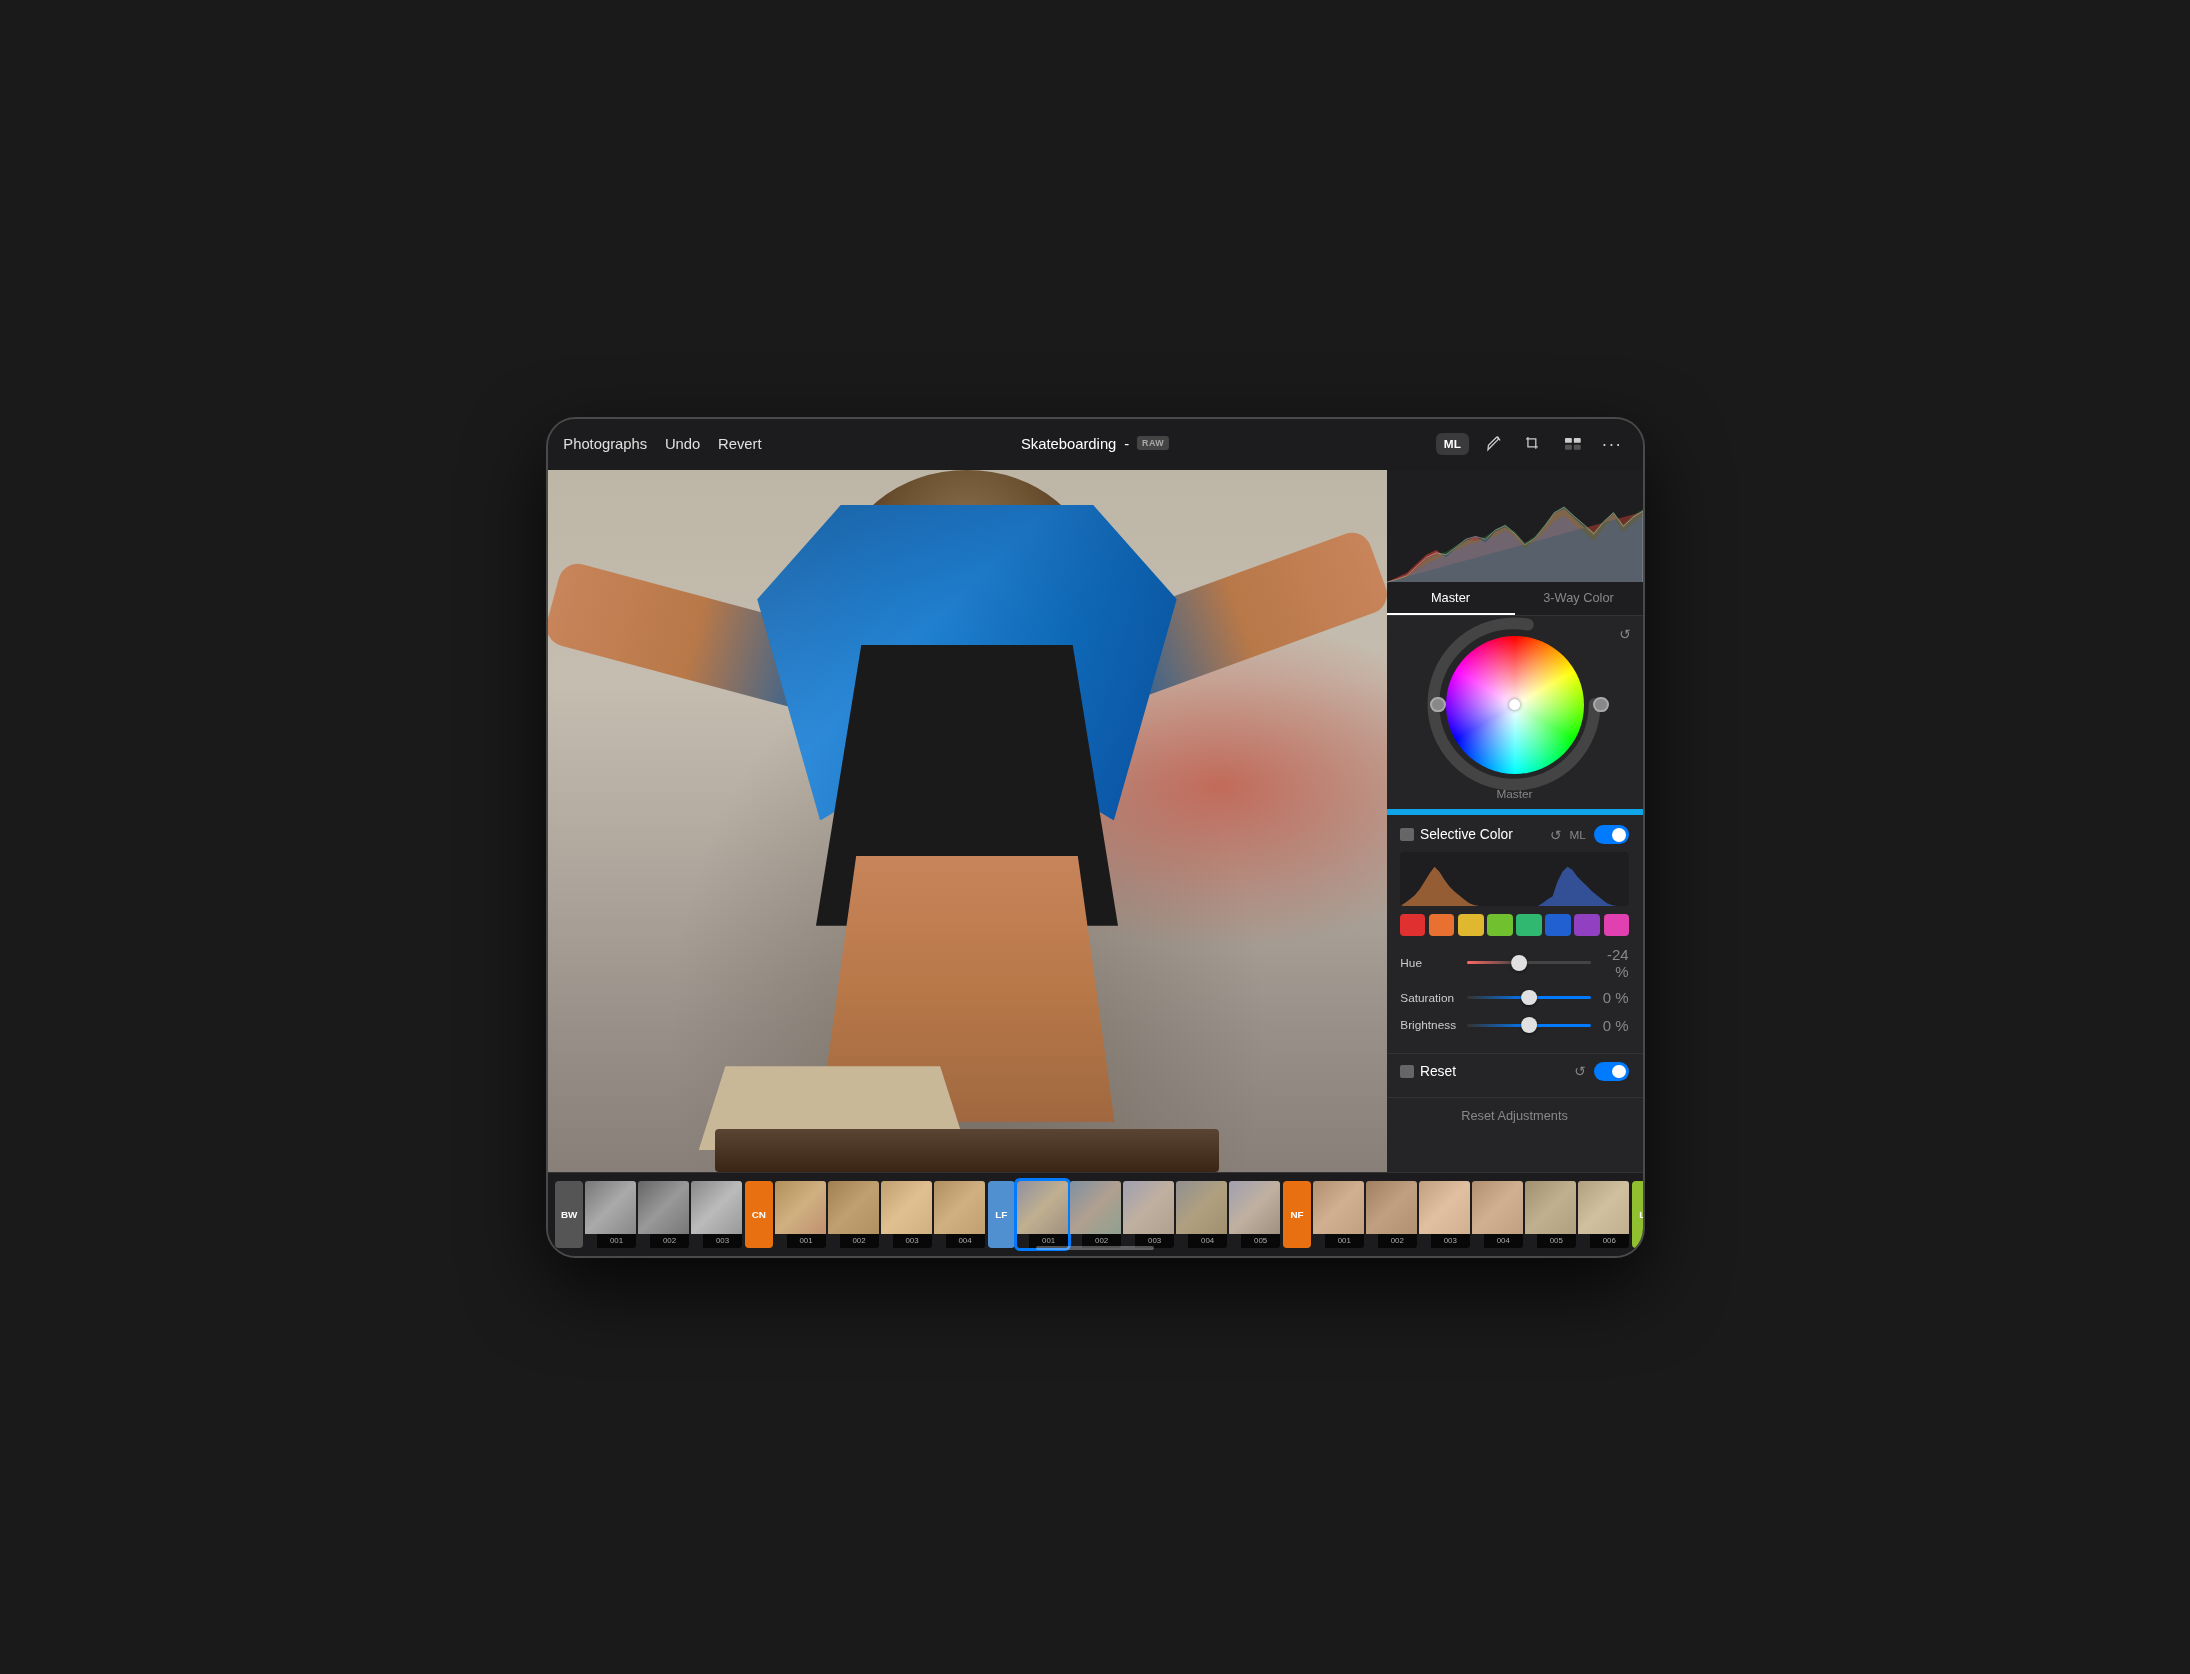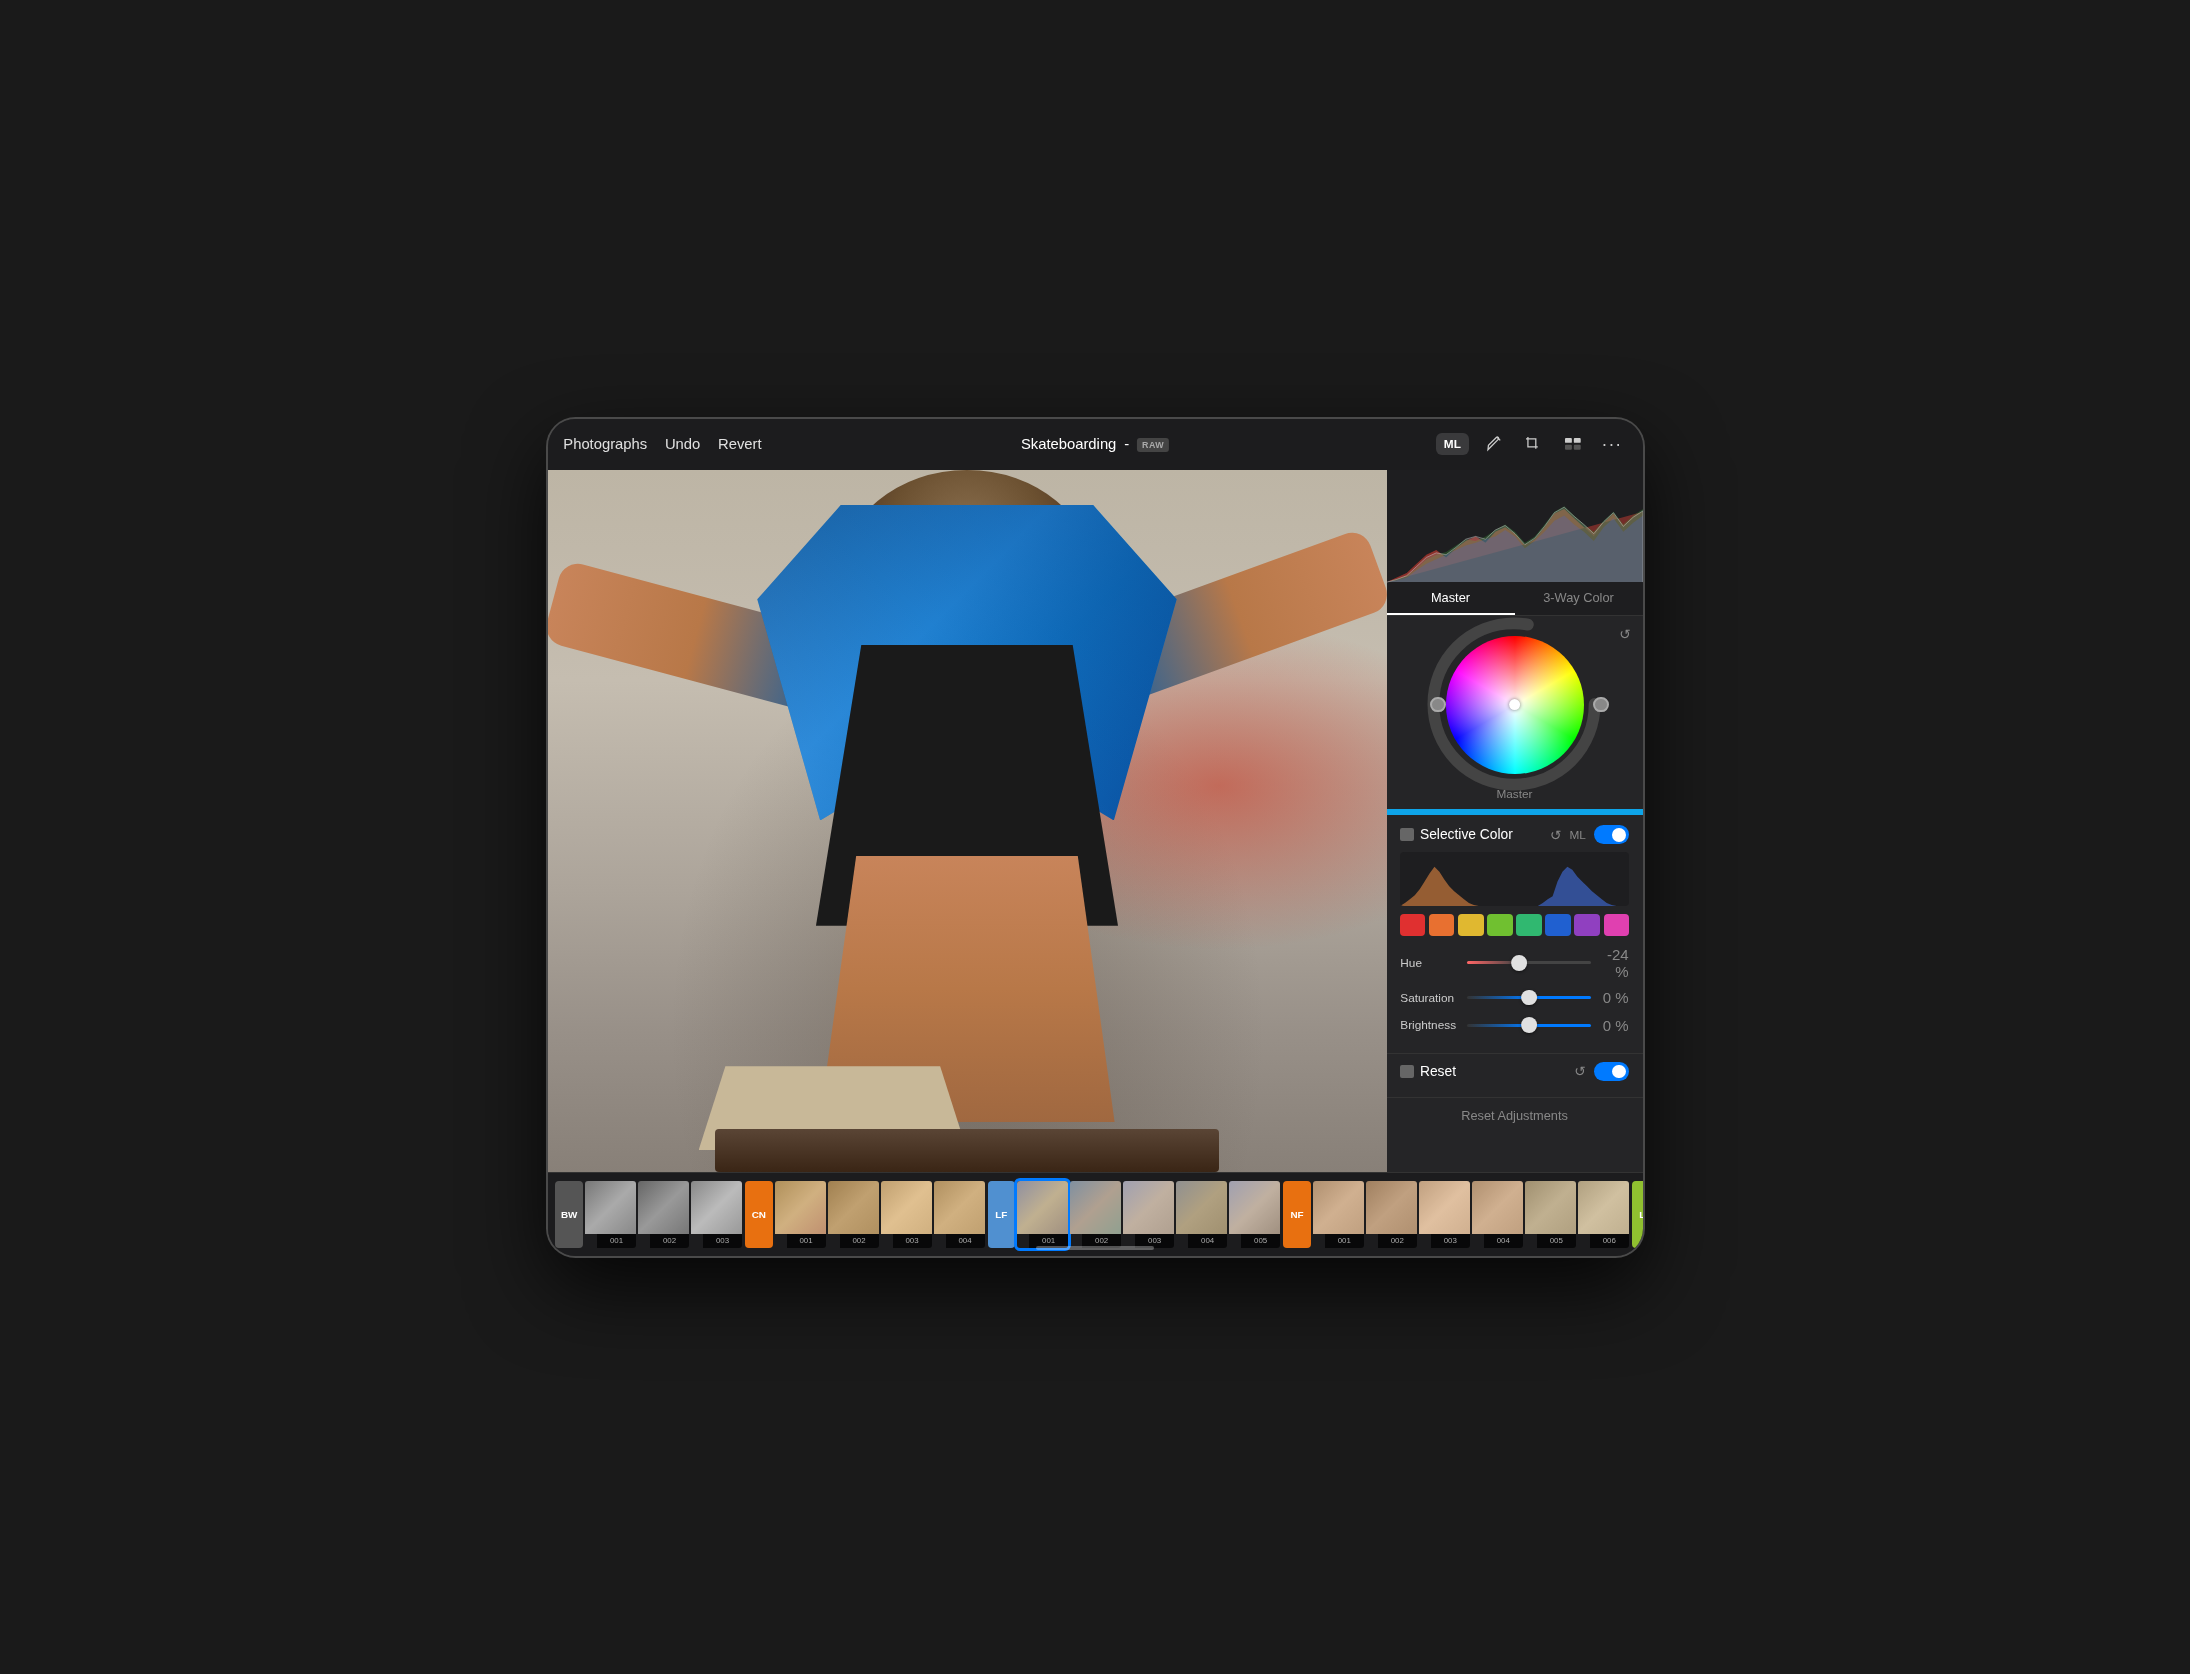--- a/index.html
+++ b/index.html
@@ -34,21 +34,21 @@
       display: flex;
       align-items: flex-end;
       gap: 17.7px;
       flex: 1;
     }
     .top-bar-center {
       position: absolute;
       left: 50%;
       transform: translateX(-50%);
       display: flex;
-      align-items: flex-end;
+      align-items: flex-start;
       gap: 7.9px;
     }
     .top-bar-right {
       display: flex;
       align-items: center;
       gap: 9.9px;
       margin-left: auto;
     }
     .nav-label {
       color: #e0e0e0;

